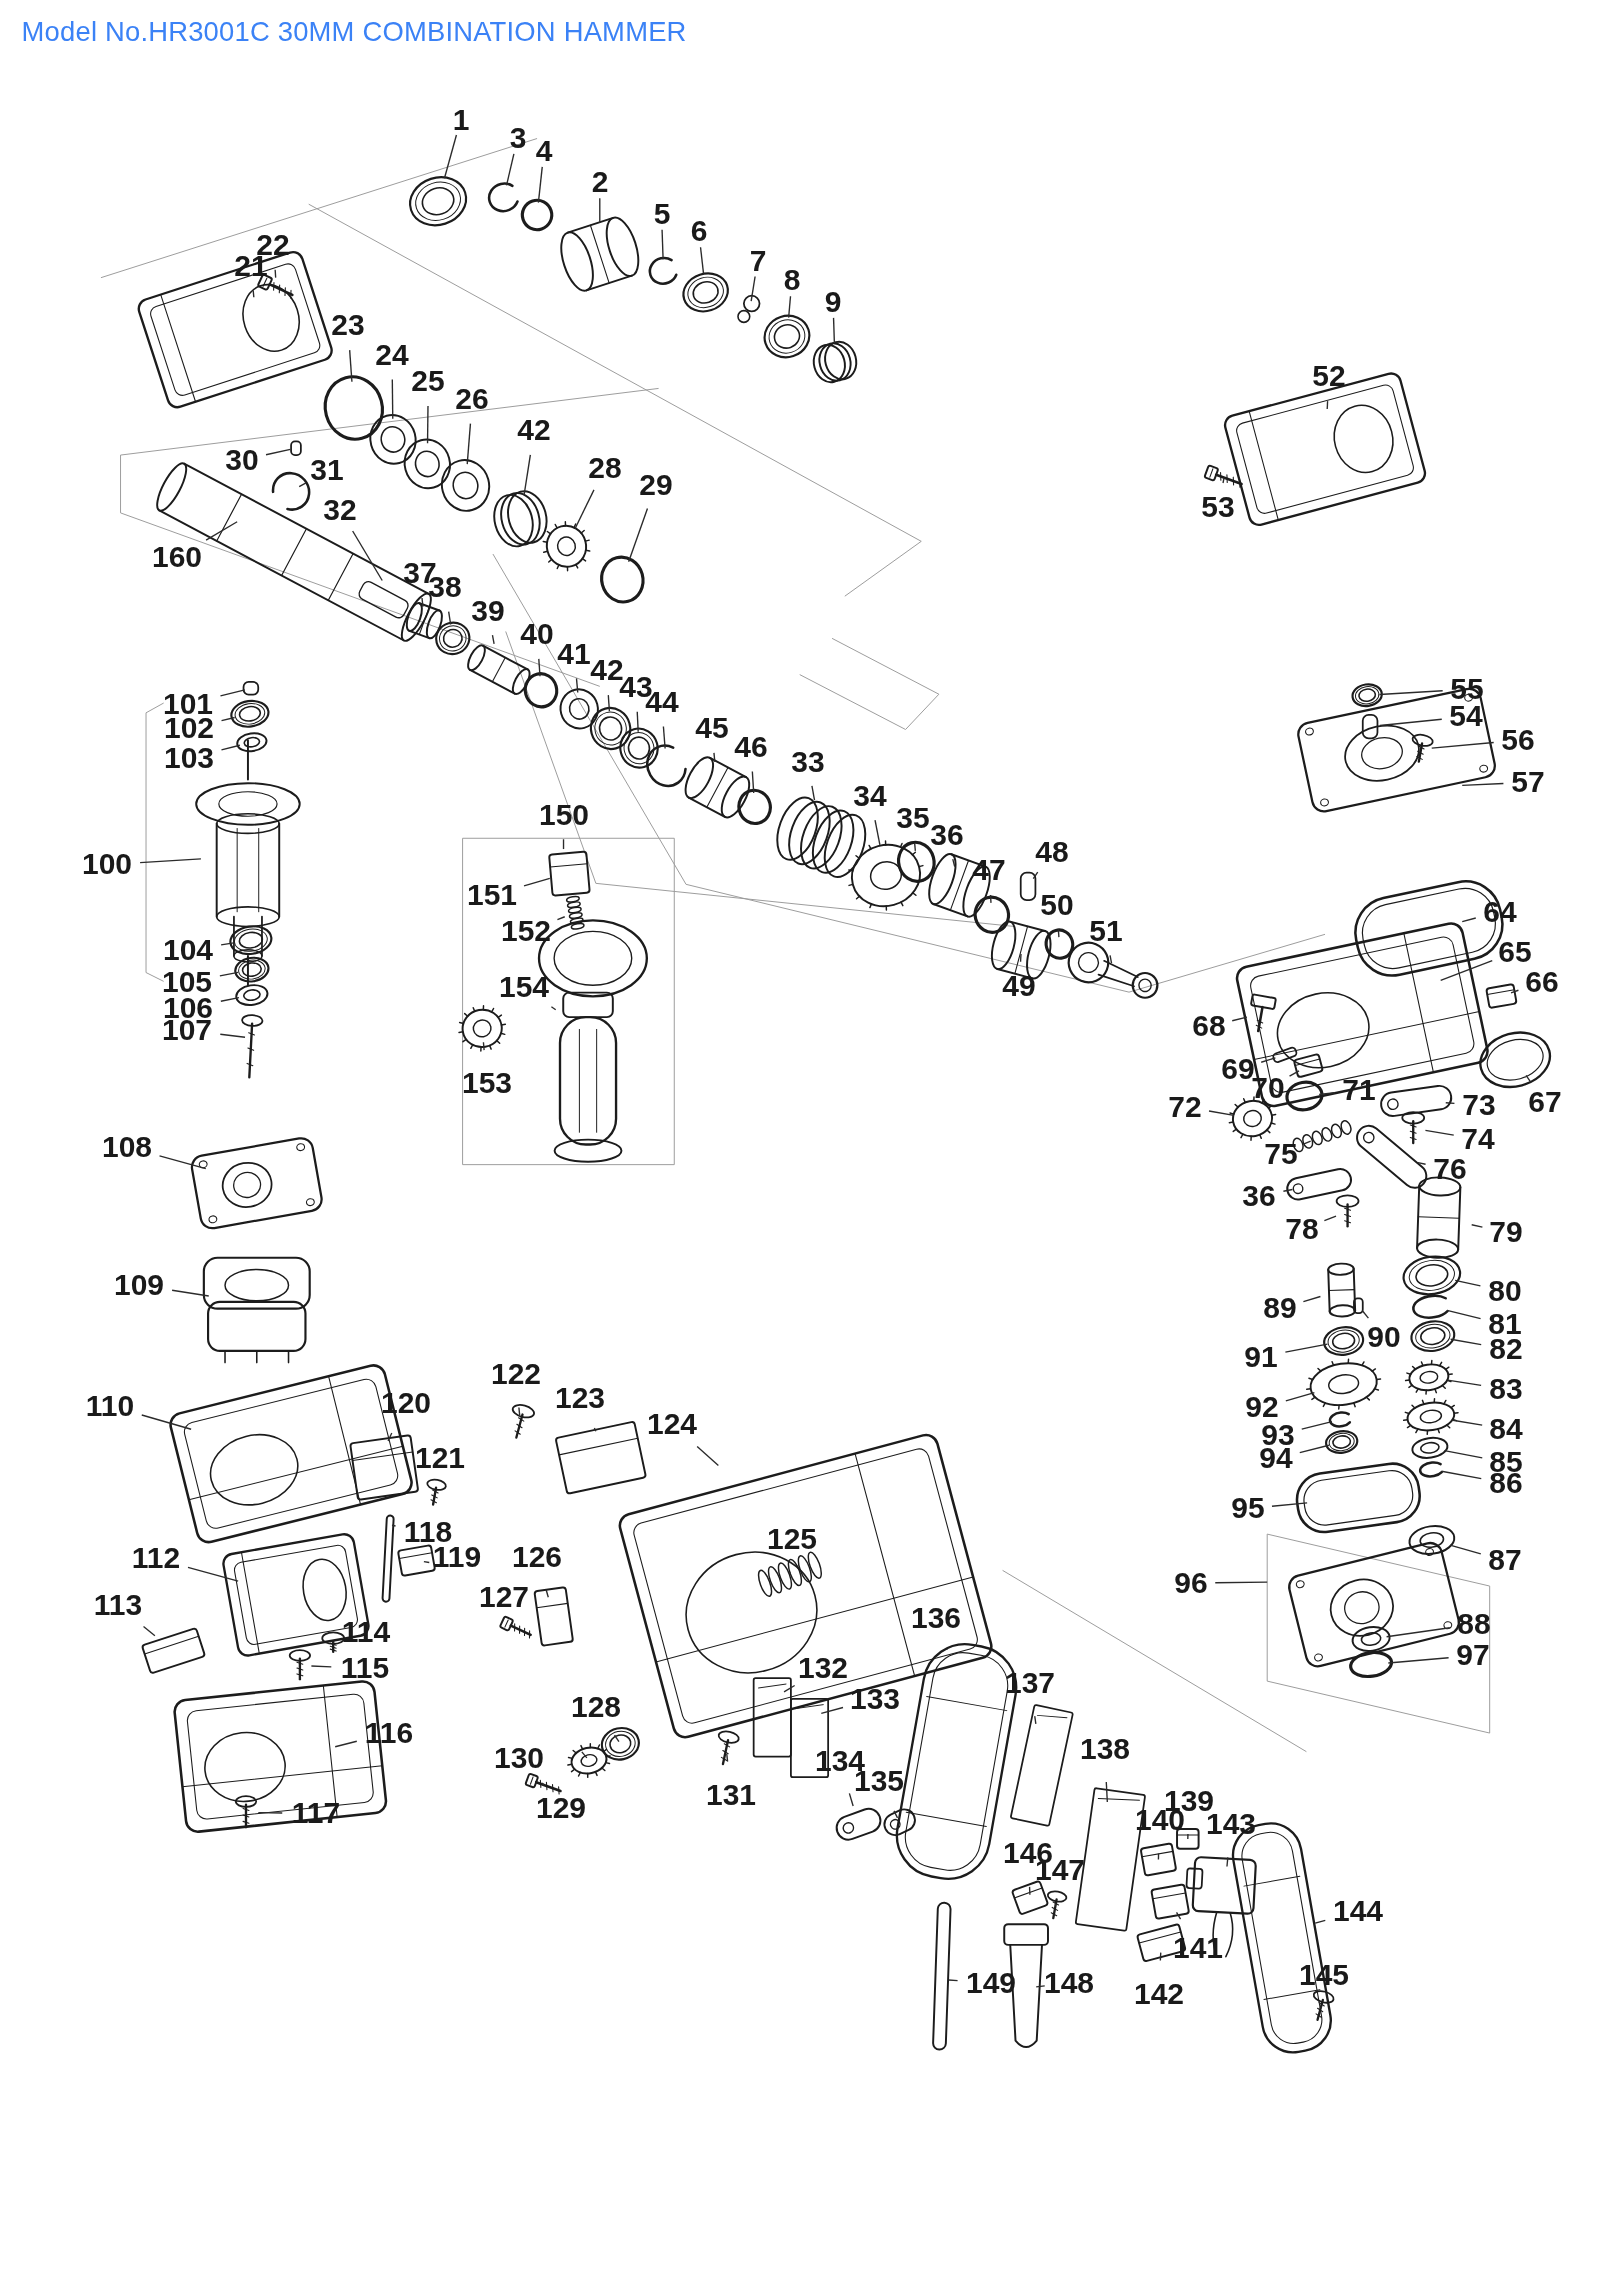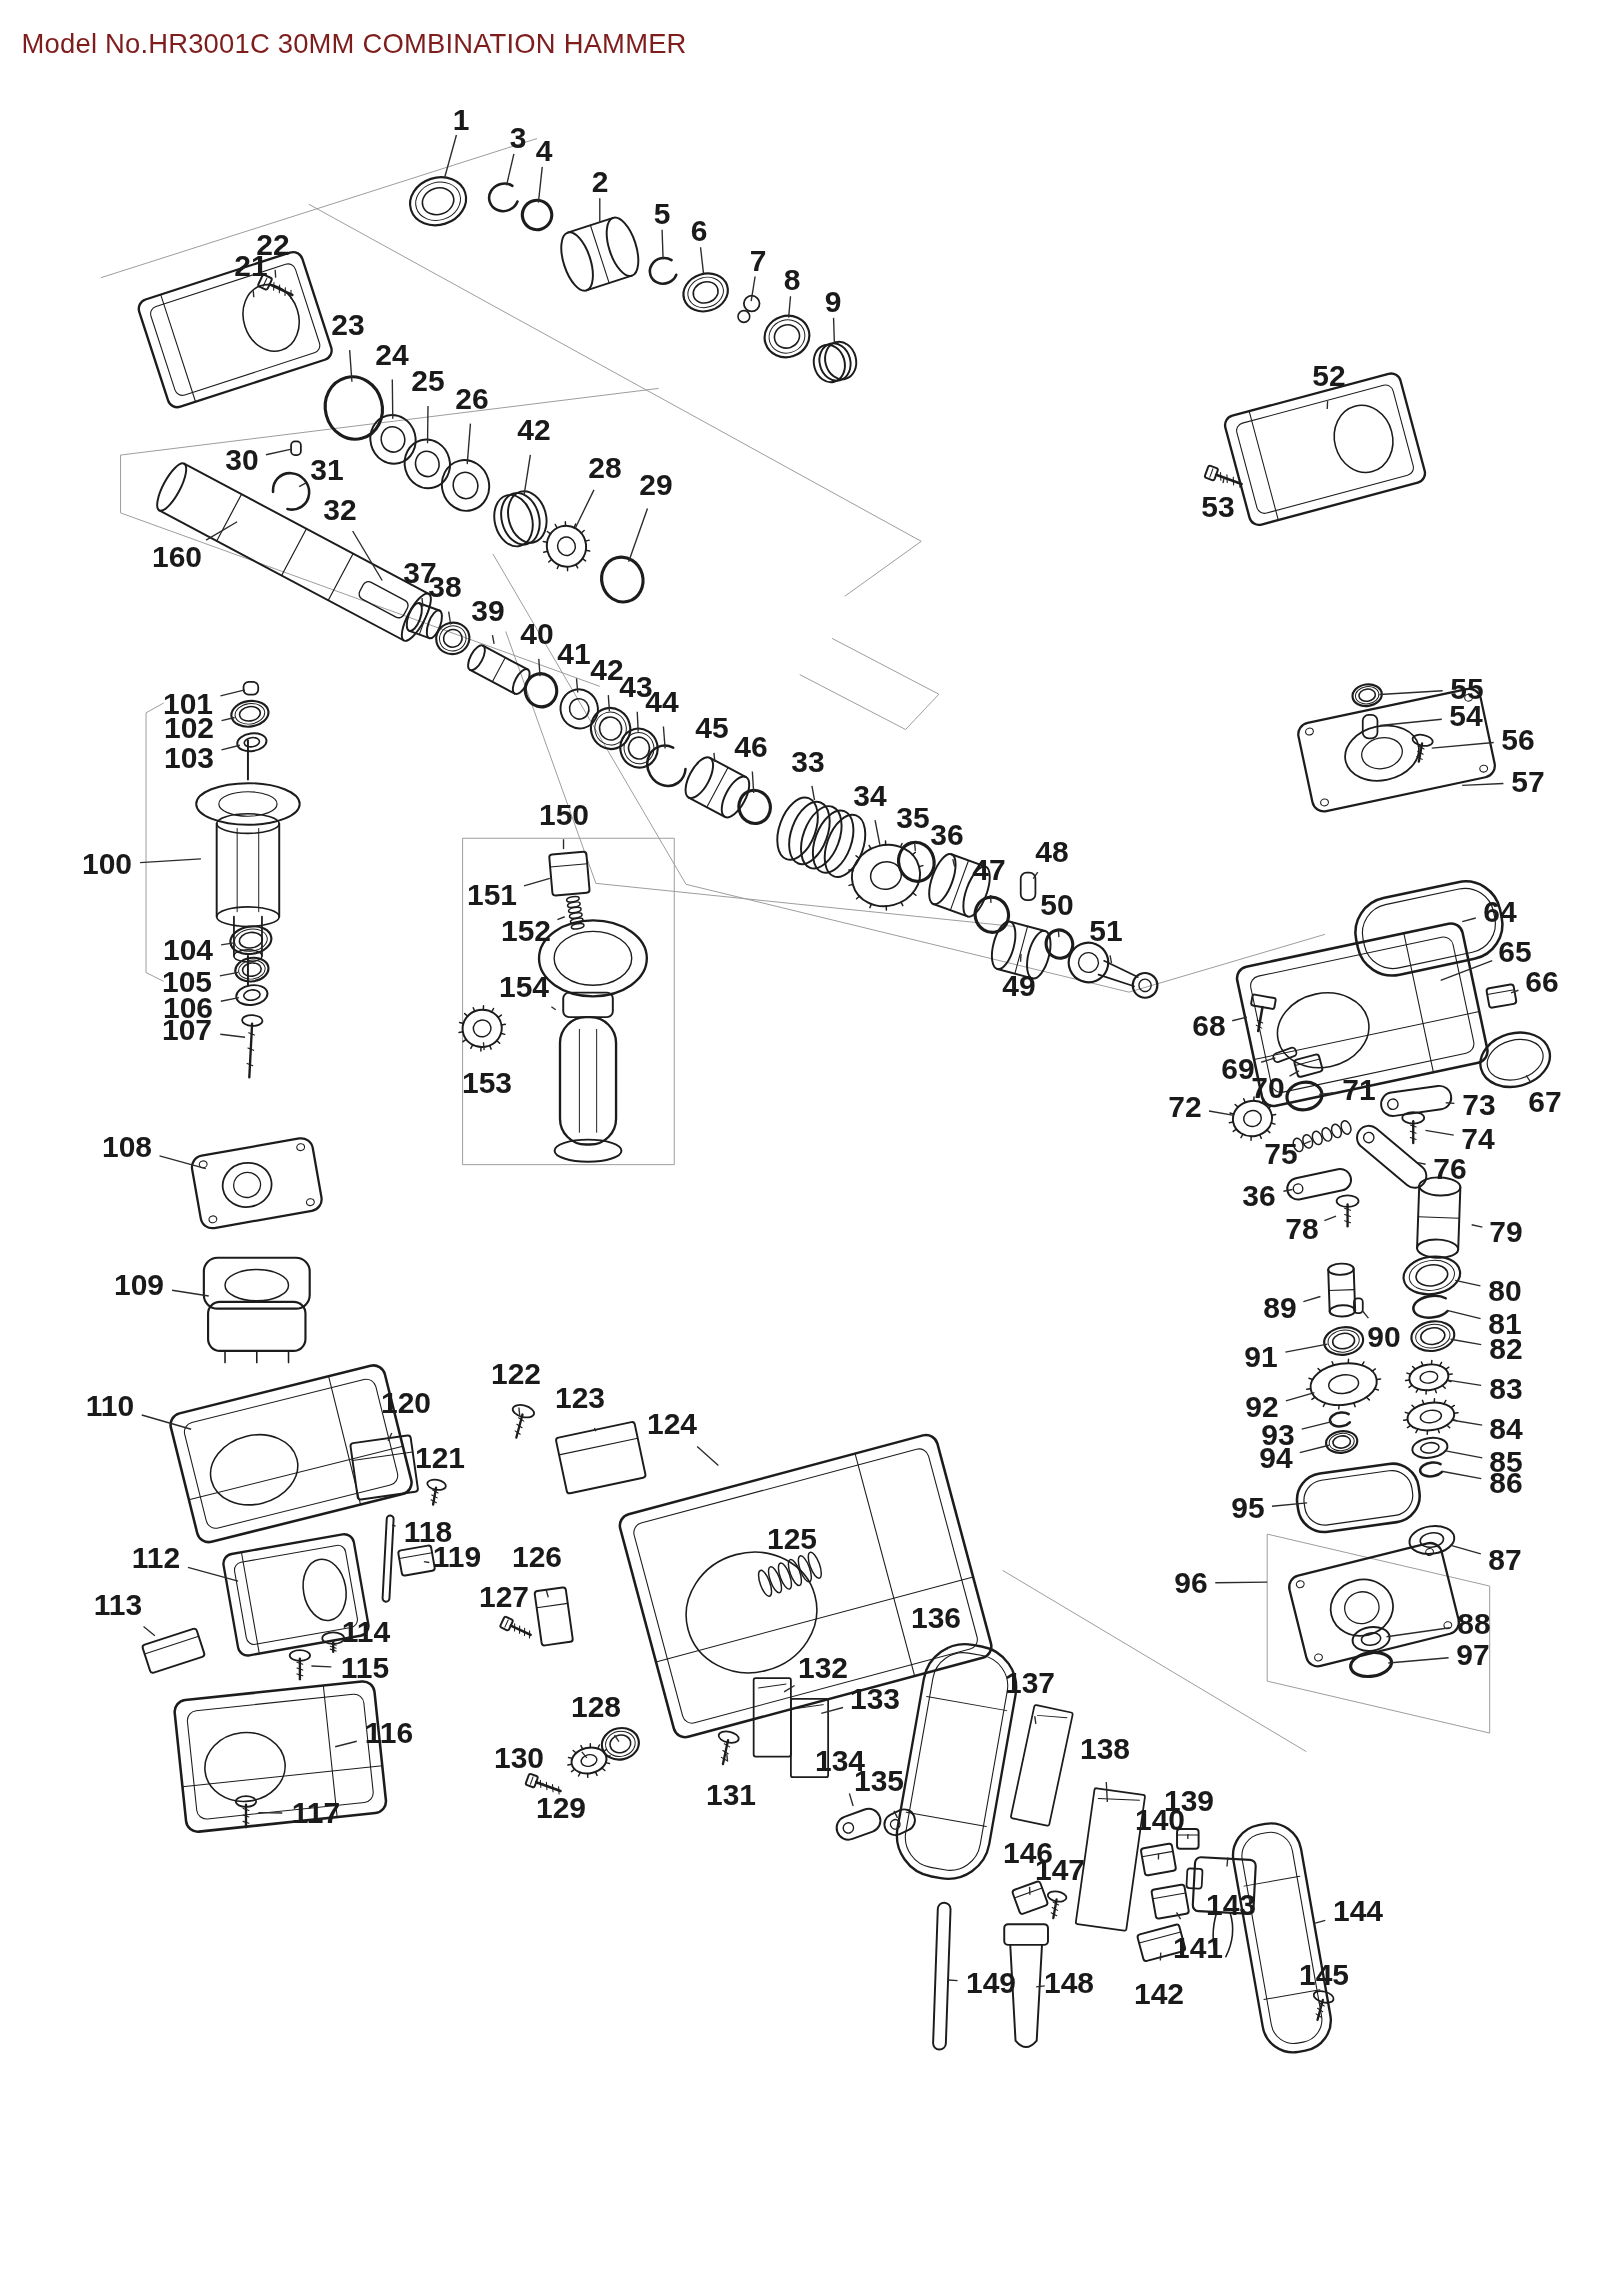--- a/index.html
+++ b/index.html
@@ -1,19 +1,19 @@
 <!DOCTYPE html>
 <html><head>
 <meta charset="utf-8">
 <style>
   html,body{margin:0;padding:0;background:#ffffff;}
   .stage{position:relative;width:1621px;height:2293px;background:#fff;
          font-family:"Liberation Sans",sans-serif;overflow:hidden;}
-  .title{position:absolute;left:21.6px;top:15.7px;font-size:27.4px;color:#7f1d1d;
-         letter-spacing:0.2px;white-space:nowrap;margin-top:12px;}
+  .title{position:absolute;left:21.6px;top:15.7px;font-size:27.4px;color:#3b82f6;
+         letter-spacing:0.2px;white-space:nowrap;}
   #art{position:absolute;left:0;top:0;width:1621px;height:2293px;}
   .guide{stroke:#9b9b9b;stroke-width:1;fill:none;}
   .leader{stroke:#2b2b2b;stroke-width:1.4;fill:none;}
   .ink *{stroke:#1c1c1c;fill:none;stroke-linecap:round;stroke-linejoin:round;}
   #labels{position:absolute;left:0;top:0;width:100%;height:100%;}
   .plabel{position:absolute;transform:translate(-50%,-50%);font-size:30px;
           font-weight:600;color:#1a1a1a;line-height:1;white-space:nowrap;
           font-family:"Liberation Sans",sans-serif;}
 </style>
 </head>
@@ -1102,21 +1102,21 @@
       <div class="plabel" style="left: 875px; top: 1699px;">133</div>
       <div class="plabel" style="left: 840px; top: 1761px;">134</div>
       <div class="plabel" style="left: 879px; top: 1781px;">135</div>
       <div class="plabel" style="left: 936px; top: 1618px;">136</div>
       <div class="plabel" style="left: 1030px; top: 1683px;">137</div>
       <div class="plabel" style="left: 1105px; top: 1749px;">138</div>
       <div class="plabel" style="left: 1189px; top: 1801px;">139</div>
       <div class="plabel" style="left: 1160px; top: 1820px;">140</div>
       <div class="plabel" style="left: 1198px; top: 1948px;">141</div>
       <div class="plabel" style="left: 1159px; top: 1994px;">142</div>
-      <div class="plabel" style="left: 1231px; top: 1905px;">143</div>
+      <div class="plabel" style="left: 1231px; top: 1824px;">143</div>
       <div class="plabel" style="left: 1358px; top: 1911px;">144</div>
       <div class="plabel" style="left: 1324px; top: 1975px;">145</div>
       <div class="plabel" style="left: 1028px; top: 1853px;">146</div>
       <div class="plabel" style="left: 1060px; top: 1870px;">147</div>
       <div class="plabel" style="left: 1069px; top: 1983px;">148</div>
       <div class="plabel" style="left: 991px; top: 1983px;">149</div>
       <div class="plabel" style="left: 564px; top: 815px;">150</div>
       <div class="plabel" style="left: 492px; top: 895px;">151</div>
       <div class="plabel" style="left: 526px; top: 931px;">152</div>
       <div class="plabel" style="left: 487px; top: 1083px;">153</div>

